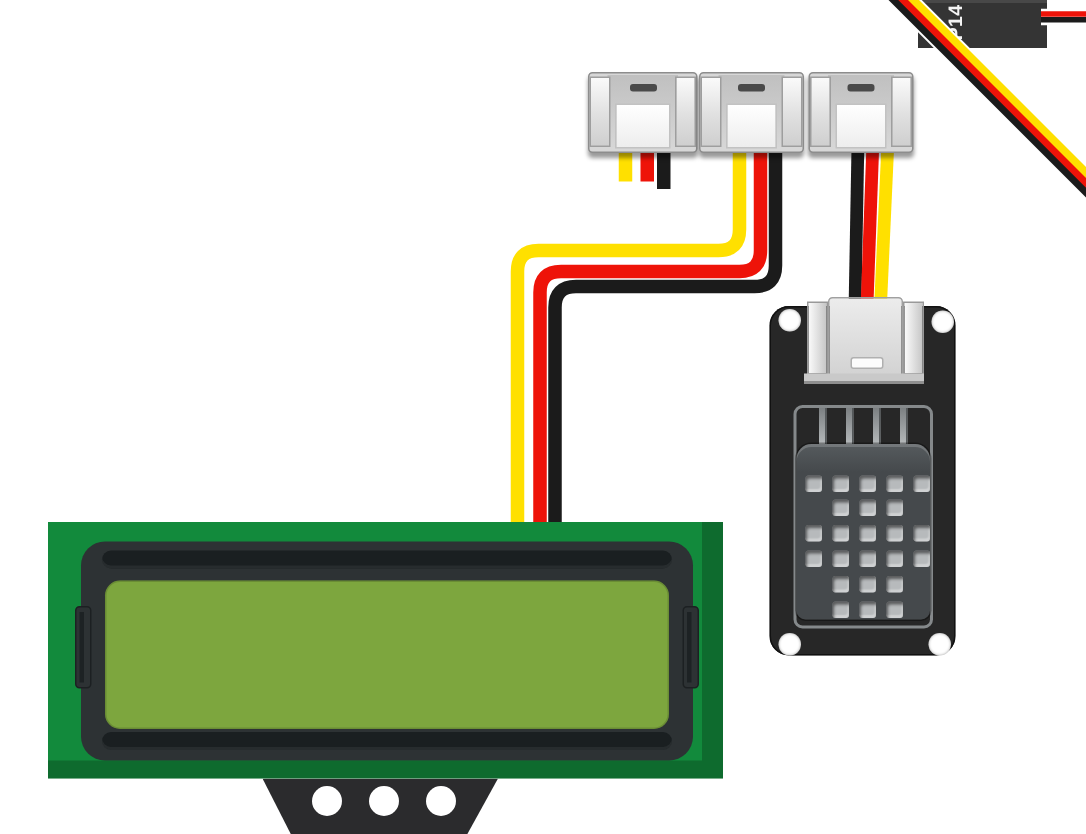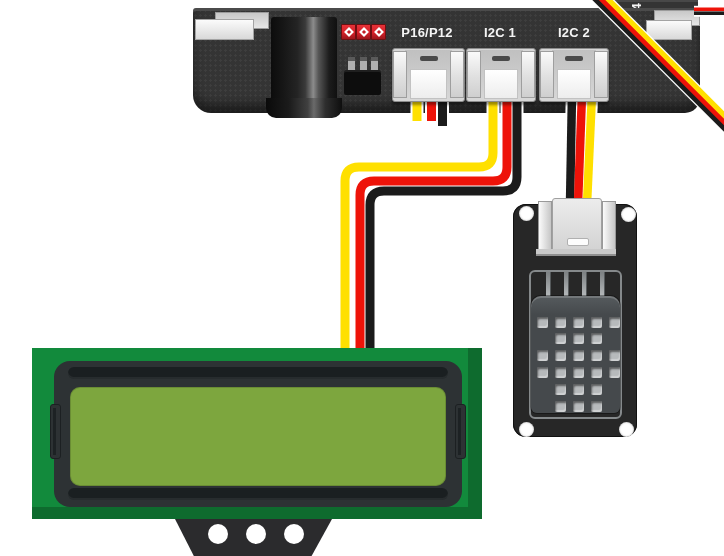--- a/index.html
+++ b/index.html
@@ -92,48 +92,20 @@
 </style>
 </head>
 <body>
 
 <div class="stage">
 
   <div class="abs board-ext">
     <div class="abs board-label label-p14" style="left:5px;top:-5px;">P14</div>
   </div>
 
-  <div class="abs board-main">
-    <div class="abs cyl-body"></div>
-    <div class="abs cyl-rim"></div>
-
-    <div class="abs led" style="left:148px;top:16px;">
-      <div class="led-diamond"></div>
-      </div>
-    <div class="abs led" style="left:163px;top:16px;">
-      <div class="led-diamond"></div>
-      </div>
-    <div class="abs led" style="left:178px;top:16px;">
-      <div class="led-diamond"></div>
-      </div>
-
-    <div class="abs leg" style="left:155px;top:49px;"></div>
-    <div class="abs leg" style="left:167px;top:49px;"></div>
-    <div class="abs leg" style="left:178px;top:49px;"></div>
-    <div class="abs chip-body"></div>
-
-    <div class="abs edge-tab-a" style="left:22px;top:4px;width:52px;height:15px;"></div>
-    <div class="abs edge-tab-b" style="left:2px;top:11px;width:57px;height:19px;"></div>
-    <div class="abs edge-tab-a" style="left:461px;top:2px;width:44px;height:14px;"></div>
-    <div class="abs edge-tab-b" style="left:453px;top:12px;width:44px;height:18px;"></div>
-
-    <div class="abs board-label" style="left:191px;top:17px;width:86px;">P16/P12</div>
-    <div class="abs board-label" style="left:275px;top:17px;width:64px;">I2C 1</div>
-    <div class="abs board-label" style="left:348px;top:17px;width:66px;">I2C 2</div>
-  </div>
 
   <svg class="wires" width="724" height="556" viewBox="0 0 724 556">
 
     <path class="halo" stroke-width="13" d="M417 96 V121"></path>
     <path class="halo" stroke-width="13" d="M431.5 96 V121"></path>
     <path class="halo" stroke-width="13" d="M442.5 96 V126"></path>
     <path class="halo" stroke-width="13" d="M493 94 L493 153 Q493 167 479 167 L359 167 Q345 167 345 181 L345 352"></path>
     <path class="halo" stroke-width="13" d="M507 94 L507 167 Q507 181 493 181 L374 181 Q360 181 360 195 L360 352"></path>
     <path class="halo" stroke-width="13" d="M517 94 L517 177 Q517 191 503 191 L384 191 Q370 191 370 205 L370 352"></path>
     <path class="halo" stroke-width="12.5" d="M572 94 L570 204"></path>

